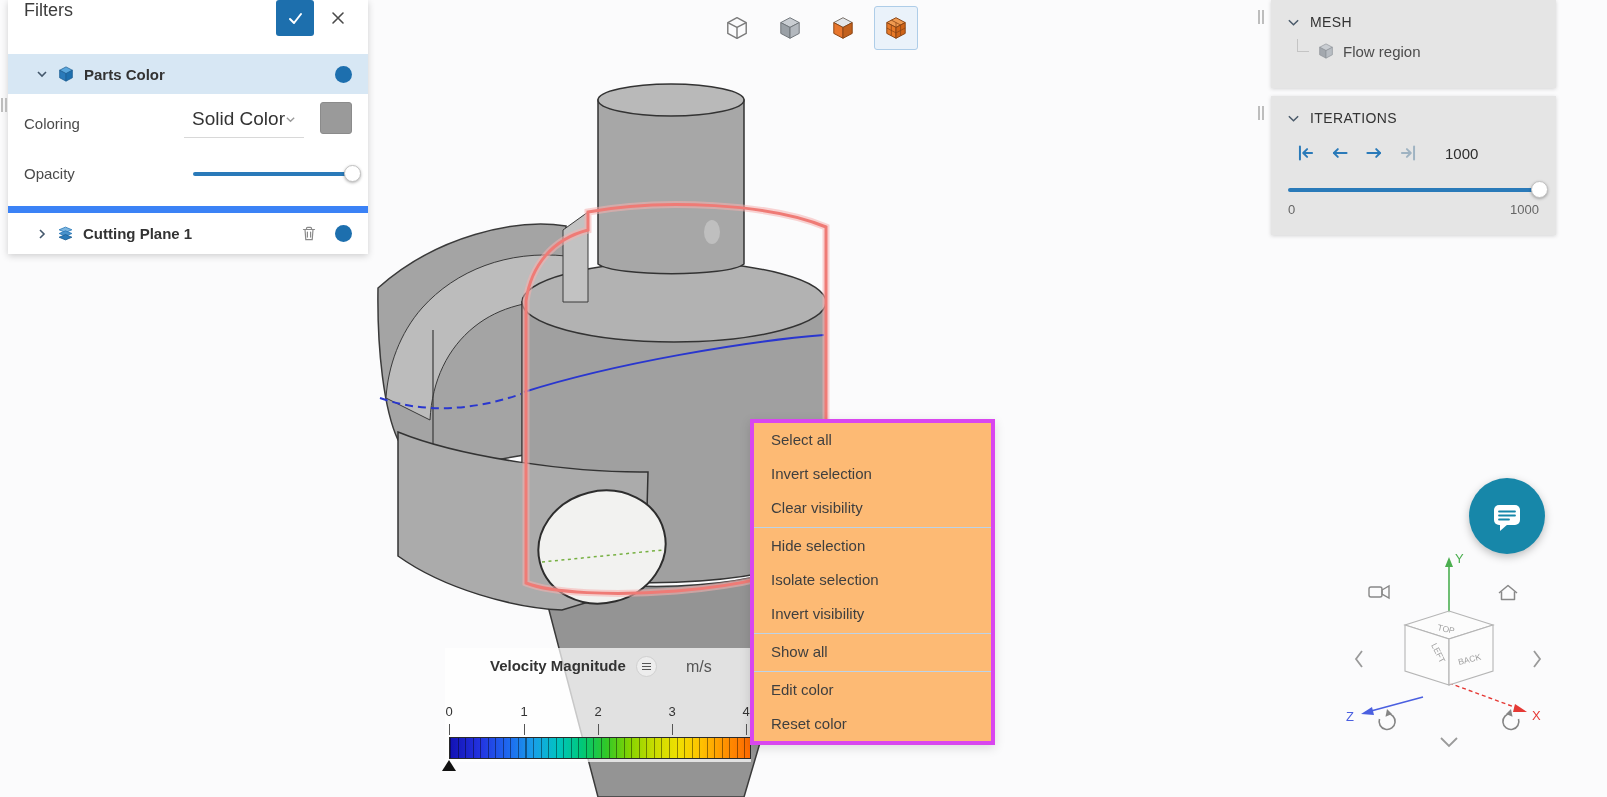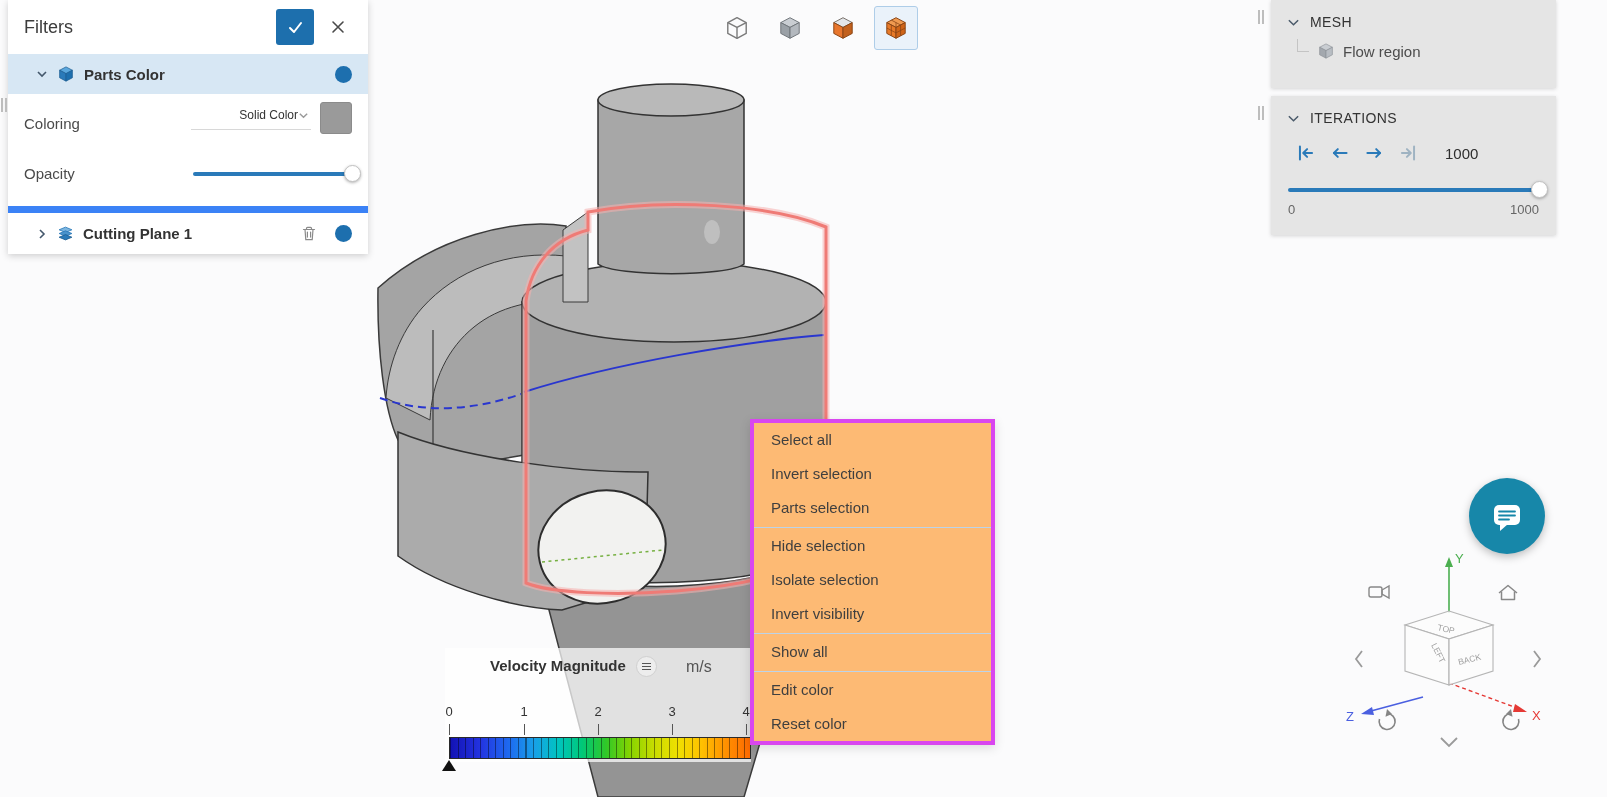--- a/index.html
+++ b/index.html
@@ -6,36 +6,36 @@
   html,body{width:1607px;height:797px}
   body{font-family:"Liberation Sans",sans-serif;background:#fbfbfc;color:#333;-webkit-font-smoothing:antialiased}
   .stage{position:relative;width:1607px;height:797px;overflow:hidden;background:#fbfbfc}
 
   
   .model{position:absolute;left:0;top:0;z-index:1}
 
   
   .filters{position:absolute;left:8px;top:0;width:360px;height:254px;background:#fff;
            box-shadow:0 2px 7px rgba(0,0,0,.18);z-index:10}
-  .f-head{height:54px;display:flex;align-items:center;padding:0 12px 0 16px}
+  .f-head{height:54px;display:flex;padding:0 12px 0 16px}
   .f-title{flex:1;font-size:18px;color:#3c3c3c}
   .btn-check{width:38px;height:36px;background:#1d6fad;border:none;border-radius:3px;
              display:flex;align-items:center;justify-content:center;cursor:pointer}
   .btn-close{width:36px;height:36px;background:transparent;border:none;display:flex;
              align-items:center;justify-content:center;margin-left:6px;cursor:pointer}
   .f-row{display:flex;align-items:center;height:40px;padding:0 16px 0 28px}
   .f-row.parts{background:#d7e7f4}
   .f-row.cutting{height:48px;border-top:7px solid #3b82f6}
   .f-row .sec-label{font-size:15px;font-weight:700;color:#333;margin-left:9px;flex:1}
   .toggle-dot{width:17px;height:17px;border-radius:50%;background:#1d6fae;cursor:pointer;flex:0 0 auto}
   .f-body{position:relative;height:112px}
   .f-lbl{position:absolute;left:16px;font-size:15px;color:#4a4a4a}
-  .dropdown{position:absolute;left:183px;top:14px;width:120px;display:flex;align-items:center;
-            justify-content:flex-end;padding:0 2px 7px 2px;border-bottom:1px solid #d8d8d8;
-            font-size:12px;color:#333;cursor:pointer}
+  .dropdown{position:absolute;left:176px;top:14px;width:120px;display:flex;align-items:center;
+            justify-content:center;padding:0 2px 7px 2px;border-bottom:1px solid #d8d8d8;
+            font-size:19px;color:#333;cursor:pointer}
   .swatch{position:absolute;left:312px;top:8px;width:32px;height:32px;background:#9a9a9a;
           border:1px solid #8b8b8b;border-radius:3px;cursor:pointer}
   .slider{position:absolute;height:4px;border-radius:2px;background:#2a7ab9;cursor:pointer}
   .slider .thumb{position:absolute;right:-8px;top:-7px;width:17px;height:17px;border-radius:50%;
                  background:#fff;border:1px solid #c2c2c2;box-shadow:0 1px 3px rgba(0,0,0,.3)}
   .op-slider{left:185px;top:78px;width:160px}
   .trash-btn{background:none;border:none;cursor:pointer;margin-right:18px;display:flex}
 
   
   .view-toolbar{position:absolute;left:715px;top:6px;display:flex;gap:9px;z-index:10}
@@ -328,21 +328,21 @@
     <div class="tick-mark" style="left:153px"></div>
     <div class="tick-mark" style="left:227px"></div>
     <div class="tick-mark" style="left:301px"></div>
     <div class="colorbar"></div>
     <div class="legend-marker"></div>
   </div>
 
   <div class="ctx-menu">
     <div class="mi">Select all</div>
     <div class="mi">Invert selection</div>
-    <div class="mi">Parts selection</div>
+    <div class="mi">Clear visibility</div>
     <div class="mdiv"></div>
     <div class="mi">Hide selection</div>
     <div class="mi">Isolate selection</div>
     <div class="mi">Invert visibility</div>
     <div class="mdiv"></div>
     <div class="mi">Show all</div>
     <div class="mdiv"></div>
     <div class="mi">Edit color</div>
     <div class="mi">Reset color</div>
   </div>

